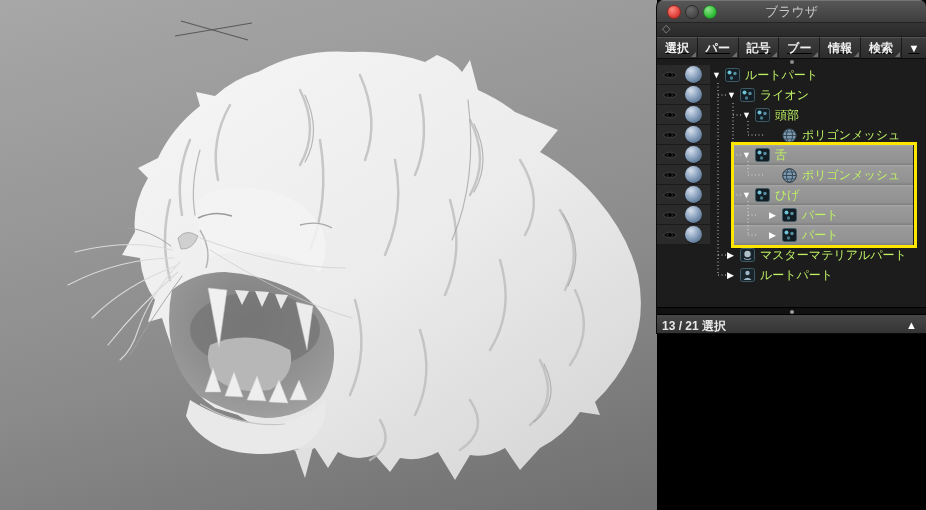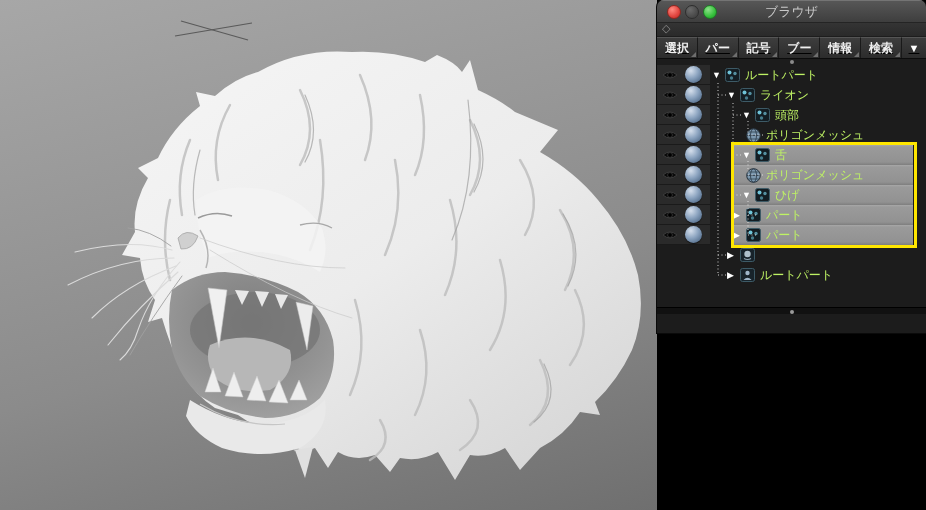--- a/index.html
+++ b/index.html
@@ -56,21 +56,21 @@
   .rows{position:absolute;left:0;top:6px;right:0;z-index:1;}
   .trow{height:20px;display:flex;align-items:center;position:relative;}
   .gutter{flex:0 0 53px;height:20px;display:flex;align-items:center;}
   .gutter.vis{background:#2a2a2a;border-bottom:1px solid #1a1a1a;box-sizing:border-box;}
   .eye{margin-left:5px;width:16px;height:10px;}
   .sphere{margin-left:7px;width:17px;height:17px;border-radius:50%;
     background:radial-gradient(circle at 35% 28%,#d5dfec,#8ba3bf 45%,#5b7593 78%,#45596f);
     box-shadow:0 1px 1px rgba(0,0,0,.6);}
   .rowc{flex:1;height:20px;display:flex;align-items:center;position:relative;}
   .lvl0 .rowc{padding-left:2px;} .lvl1 .rowc{padding-left:17px;}
-  .lvl2 .rowc{padding-left:32px;} .lvl3 .rowc{padding-left:23px;}
+  .lvl2 .rowc{padding-left:32px;} .lvl3 .rowc{padding-left:59px;}
   .arrow{width:13px;font-size:9px;color:#fff;text-align:left;flex:0 0 13px;}
   .ticon{flex:0 0 17px;height:15px;display:flex;align-items:center;}
   .tlabel{margin-left:3px;font-size:12px;color:#bef264;white-space:nowrap;}
 
   .guides{position:absolute;left:0;top:0;z-index:2;pointer-events:none;}
 
   .divider{height:7px;background:#111;position:relative;border-top:1px solid #000;box-sizing:border-box;}
   .divider .handle-dot{top:2px;background:#9a9a9a;}
 
   .statusbar{height:22px;background:linear-gradient(#474747,#2f2f2f);
@@ -460,20 +460,21 @@
           <div class="gutter"></div>
           <div class="rowc">
             <span class="arrow">▶</span>
             <span class="ticon">
                 <svg width="15" height="14" viewBox="0 0 15 14">
                   <rect x="0.5" y="0.5" width="14" height="13" rx="2" fill="#18232a" stroke="#3d5a66"></rect>
                   <circle cx="7.5" cy="6" r="3.2" fill="#aebfca"></circle>
                   <path d="M4,10.5 Q7.5,12.5 11,10.5" fill="none" stroke="#8fa4b1" stroke-width="1.2"></path>
                 </svg>
               </span>
+            <span class="tlabel">マスターマテリアルパート</span>
           </div>
         </div>
 
         <div class="trow lvl1">
           <div class="gutter"></div>
           <div class="rowc">
             <span class="arrow">▶</span>
             <span class="ticon">
                 <svg width="15" height="14" viewBox="0 0 15 14">
                   <rect x="0.5" y="0.5" width="14" height="13" rx="2" fill="#18232a" stroke="#3d5a66"></rect>
@@ -484,15 +485,19 @@
             <span class="tlabel">ルートパート</span>
           </div>
         </div>
       </div>
     </div>
 
     <div class="divider">
       <span class="handle-dot"></span>
     </div>
 
+    <div class="statusbar">
+      <span class="status-text">13 / 21 選択</span>
+      <span class="collapse">▲</span>
+    </div>
 
   </div>
 </div>
 
 </body></html>

